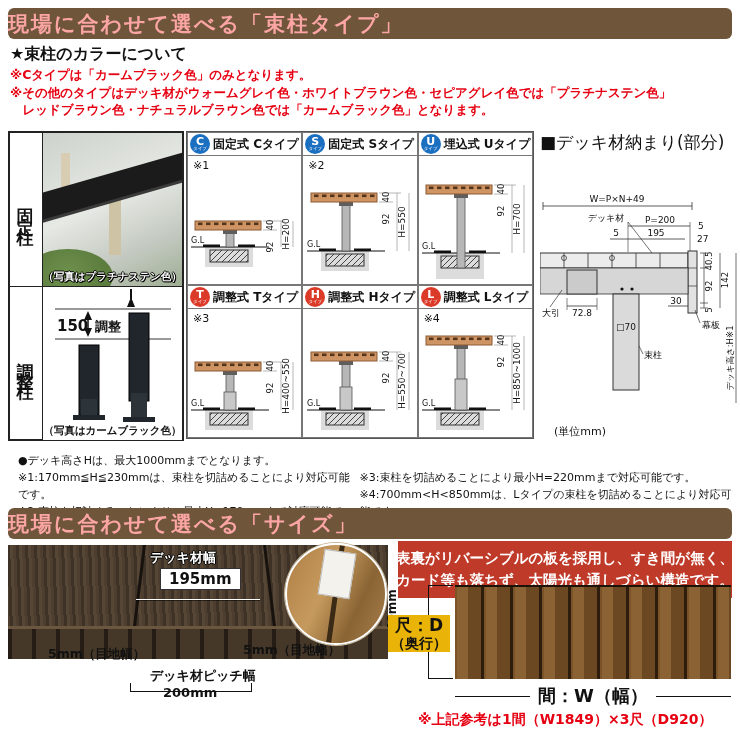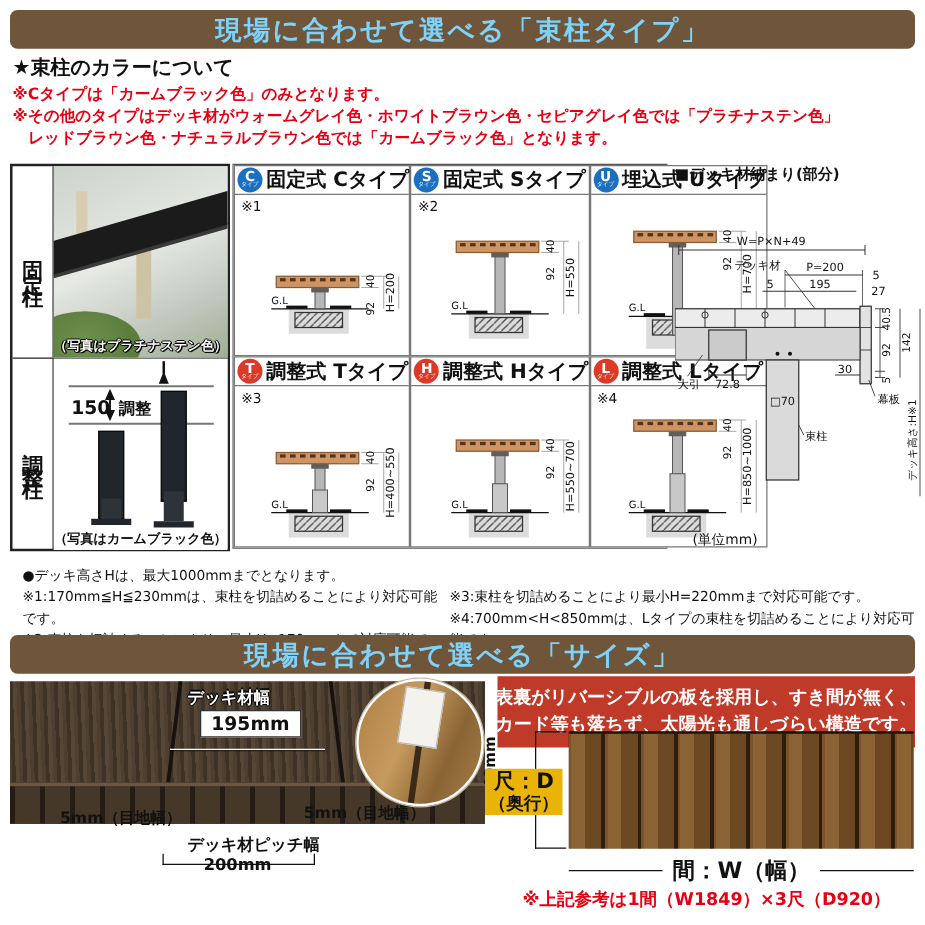--- a/index.html
+++ b/index.html
@@ -1,20 +1,20 @@
 <!DOCTYPE html>
 <html><head>
 <meta charset="utf-8">
 <style>
   html,body{margin:0;padding:0;background:#fff;}
   body{width:740px;height:740px;position:relative;font-family:"DejaVu Sans","Liberation Sans",sans-serif;color:#111;overflow:hidden;}
   .abs{position:absolute;}
   
   .secbar{left:8px;width:724px;height:31px;background:#6f5539;border-radius:6px;
-          display:flex;align-items:center;justify-content:center;color:#7dd3fc;
+          display:flex;align-items:center;justify-content:flex-start;color:#fca5a5;
           font-size:21px;font-weight:bold;letter-spacing:2px;}
   
   .color-head{left:10px;top:44px;font-size:16px;font-weight:bold;}
   .rednotes{left:10px;top:66px;font-size:12.5px;font-weight:bold;color:#e60012;line-height:1.4;}
   
   #main{left:8px;top:131px;width:724px;height:310px;}
   
   #post-panel{left:0;top:0;width:172px;height:306px;border:2px solid #222;background:#fff;}
   .post-row{display:flex;height:50%;border-bottom:1px solid #222;}
   .post-row:last-child{border-bottom:none;}
@@ -32,26 +32,26 @@
   #fixed-photo .postA{position:absolute;left:66px;top:52px;width:12px;height:70px;background:#cfc3a5;}
   #fixed-photo .postB{position:absolute;left:18px;top:20px;width:9px;height:40px;background:#d8cdb2;}
   
   #type-grid{left:178px;top:0;width:346px;height:306px;display:grid;
              grid-template-columns:1fr 1fr 1fr;grid-template-rows:1fr 1fr;border:1px solid #555;}
   .tcell{border:1px solid #777;position:relative;background:#fff;}
   .tcell-title{height:22px;border-bottom:1px solid #777;display:flex;align-items:center;gap:3px;padding-left:2px;}
   .badge{width:20px;height:20px;border-radius:50%;display:flex;flex-direction:column;align-items:center;
          justify-content:center;color:#fff;line-height:1;flex:0 0 20px;}
   .badge b{font-size:11px;} .badge i{font-size:4.5px;font-style:normal;}
-  .tcell-name{font-size:16px;font-weight:bold;white-space:nowrap;}
+  .tcell-name{font-size:12px;font-weight:bold;white-space:nowrap;}
   .tcell-note{position:absolute;left:5px;top:26px;font-size:11px;}
   .tcell-svg{position:absolute;right:0;top:24px;}
   
   #detail-panel{left:532px;top:0;width:200px;height:308px;}
-  #detail-title{font-size:12px;font-weight:bold;}
+  #detail-title{font-size:17px;font-weight:normal;}
   #unit-note{position:absolute;left:2px;bottom:0;font-size:11px;margin-left:12px;}
   svg text{fill:#111;}
   
   #footnotes{left:18px;top:452px;width:724px;font-size:11px;line-height:1.55;}
   #footnotes .cols{display:flex;}
   #footnotes .c1{width:372px;}
   
   #size-sec{left:0;top:541px;width:740px;height:199px;}
   #deck-photo{left:8px;top:4px;width:380px;height:114px;overflow:hidden;
       background:repeating-linear-gradient(88deg,#4d3e30 0 3px,#3e3226 3px 6px,#564636 6px 9px);}

